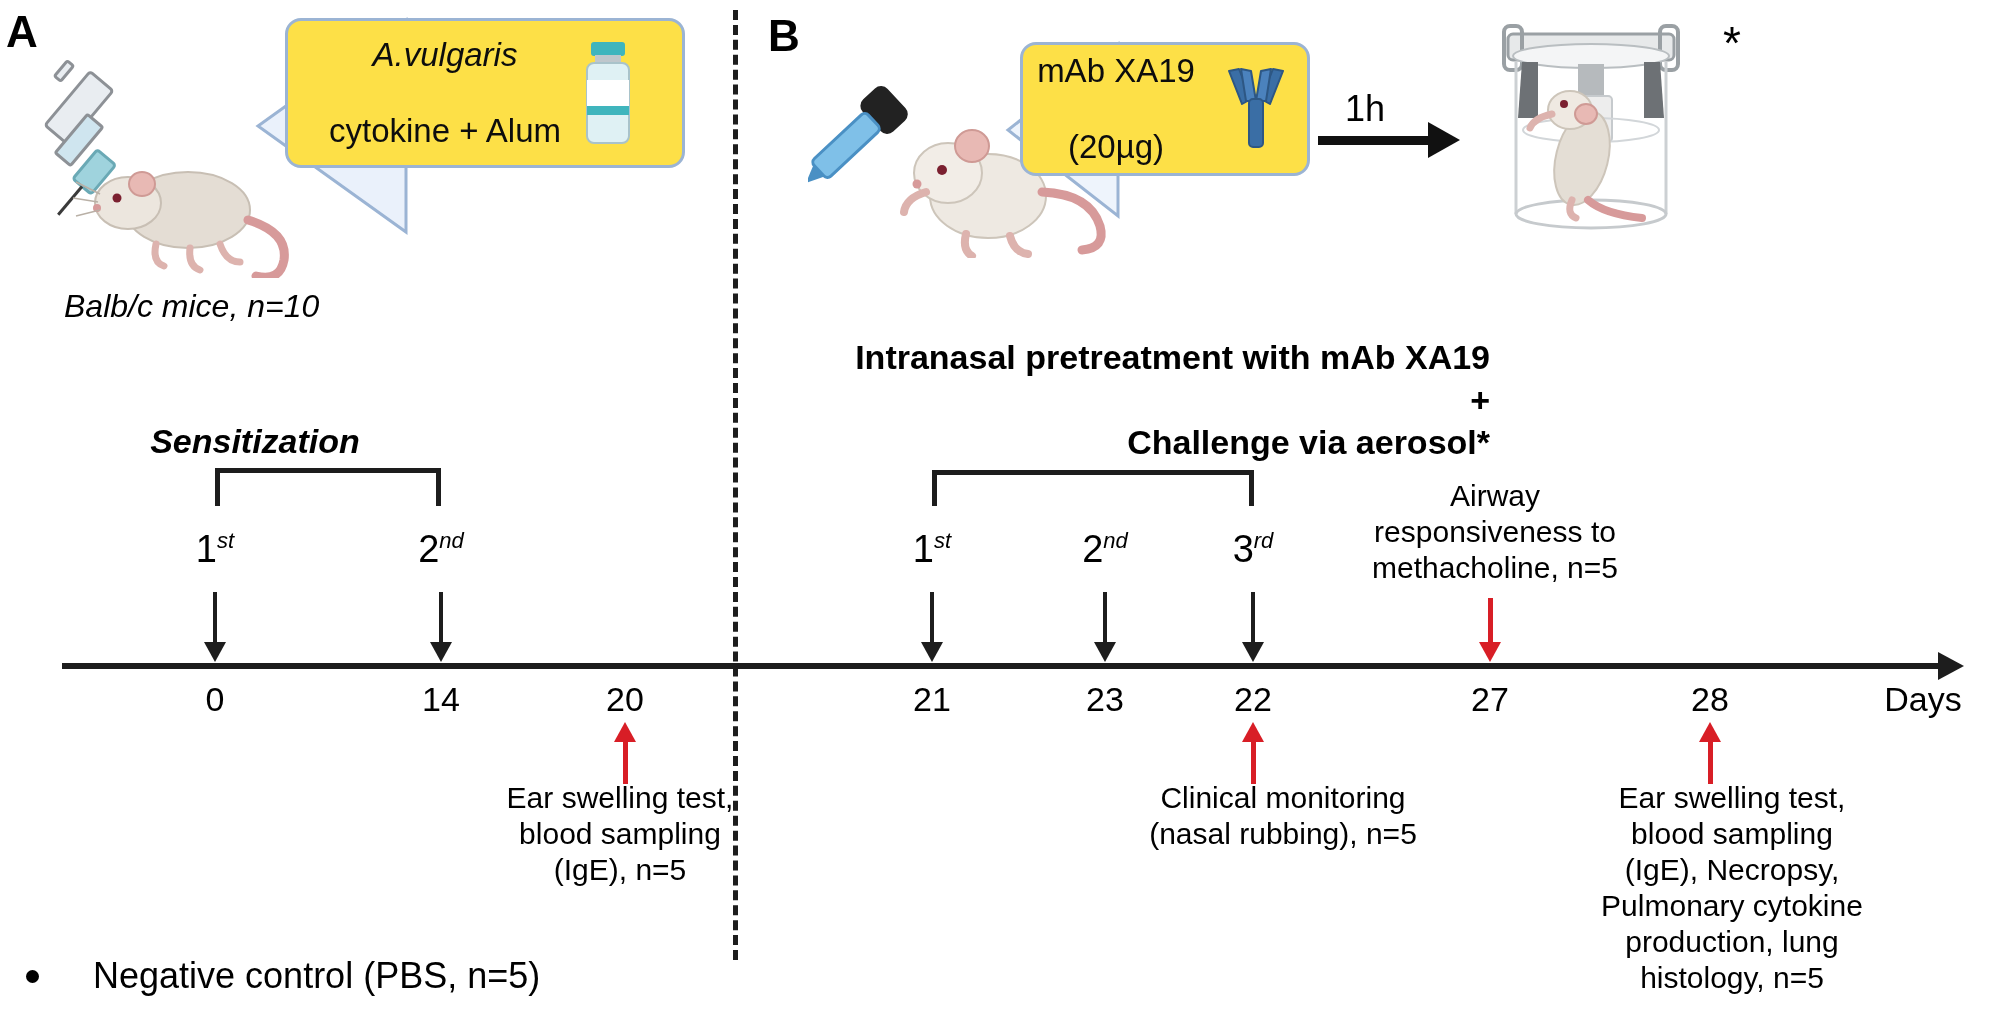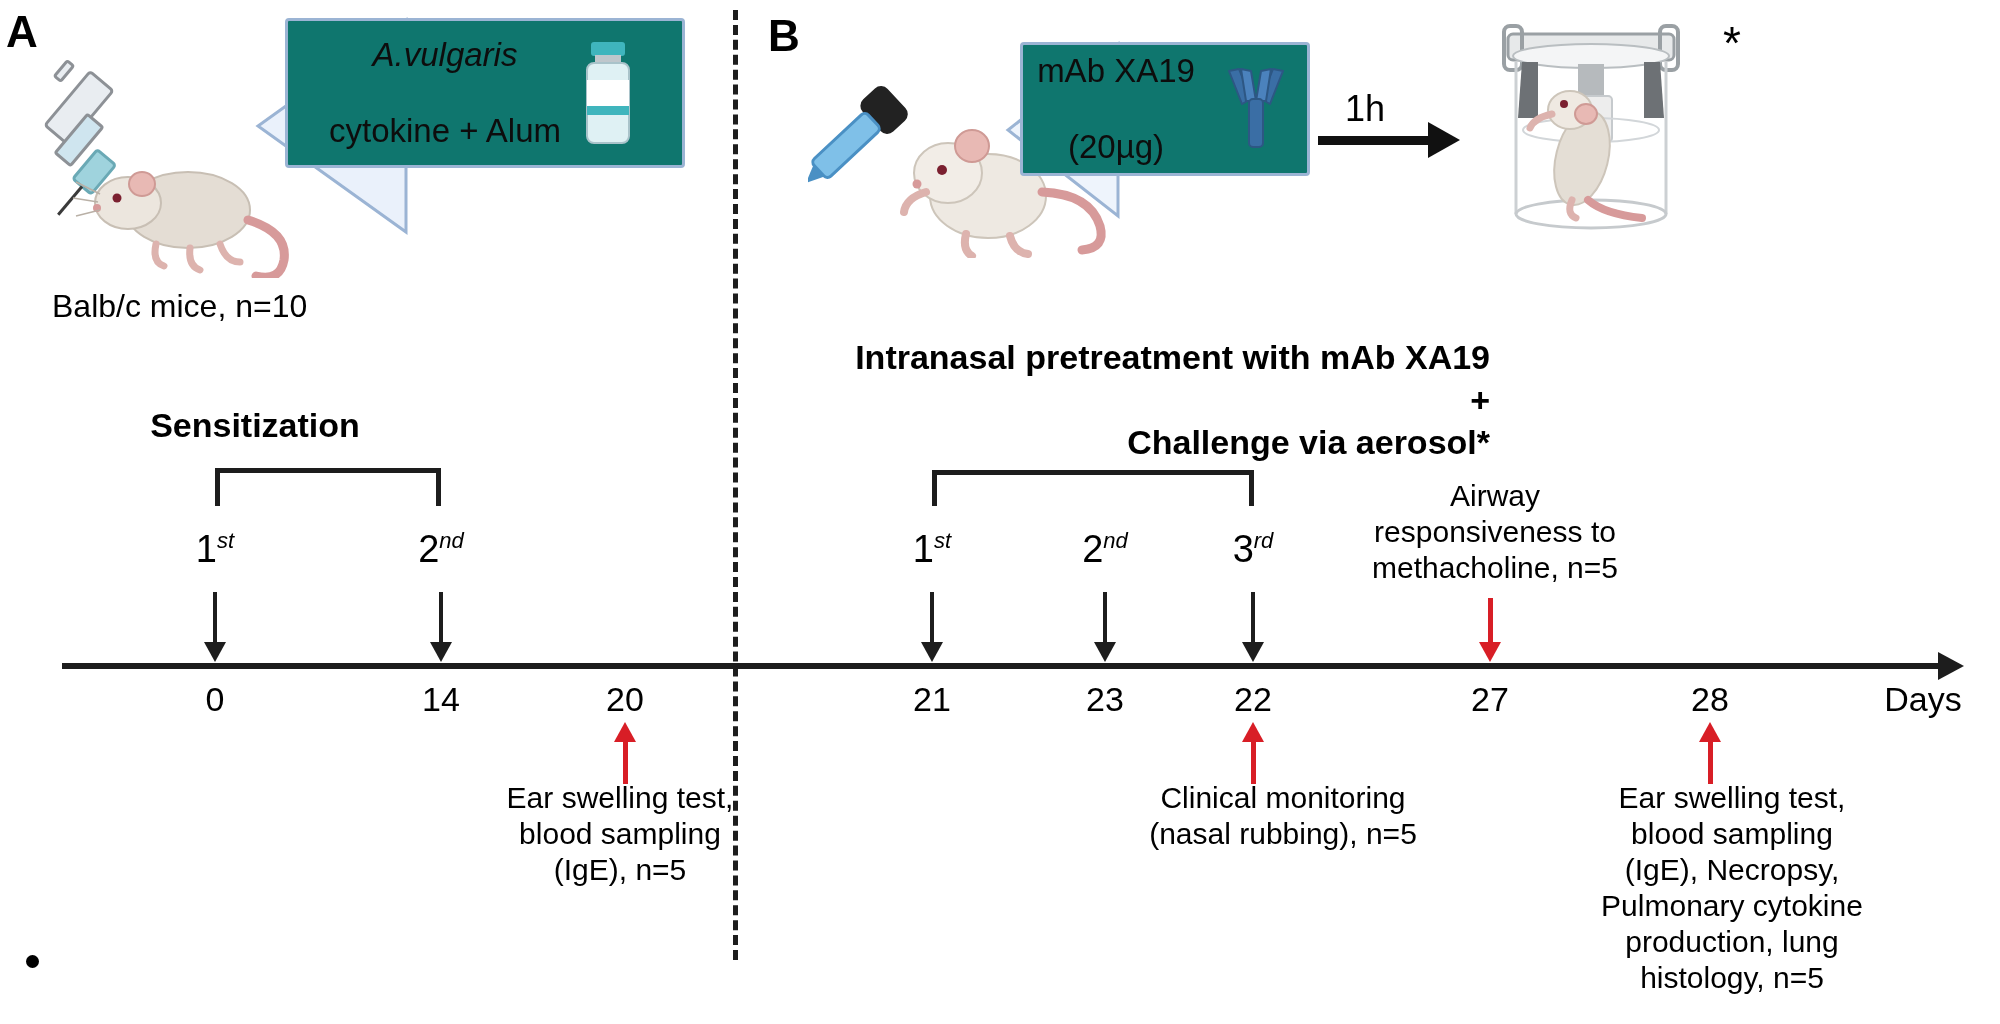--- a/index.html
+++ b/index.html
@@ -25,23 +25,23 @@
     line-height: 1;
     letter-spacing: -0.5px;
   }
   .divider {
     border-left: 5px dashed #1d1d1d;
     height: 950px;
   }
   
   .callout-box {
     box-sizing: border-box;
-    background: #0f766e;
+    background: #fde047;
     border: 3px solid #9bb4d4;
-    border-radius: 4px;
+    border-radius: 16px;
     display: flex;
     align-items: center;
     justify-content: center;
   }
   .callout-text {
     text-align: center;
     line-height: 1.16;
     font-size: 33px;
     color: #0d0d0d;
     white-space: pre-line;
@@ -188,23 +188,23 @@
       <svg width="66" height="110" viewBox="0 0 66 110">
         <rect x="16" y="4" width="34" height="14" rx="3" fill="#3fb5bd"></rect>
         <rect x="20" y="17" width="26" height="9" fill="#bfc7cc"></rect>
         <rect x="12" y="25" width="42" height="80" rx="7" fill="#dff1f4" stroke="#a9c3ca" stroke-width="2"></rect>
         <rect x="12" y="42" width="42" height="30" fill="#ffffff"></rect>
         <rect x="12" y="68" width="42" height="9" fill="#3fb5bd"></rect>
       </svg>
     </div>
   </div>
 
-  <div class="abs subject-label" style="left:52px; top:288px;">Balb/c mice, n=10</div>
-
-  <div class="abs group-title" style="left:95px; top:404px; width:320px;">Sensitization</div>
+  <div class="abs subject-label" style="left:64px; top:288px;font-style:italic;">Balb/c mice, n=10</div>
+
+  <div class="abs group-title" style="left:95px; top:420px; width:320px;font-style:italic;">Sensitization</div>
   <div class="abs bracket" style="left:215px; top:468px; width:226px; height:38px;"></div>
 
   <div class="abs ordinal" style="left:215px; top:530px;">
     <span>1<sup>st</sup></span>
   </div>
   <div class="abs ordinal" style="left:441px; top:530px;">
     <span>2<sup>nd</sup></span>
   </div>
 
   <div class="abs down-arrow" style="left:204px; top:592px;">
@@ -362,15 +362,16 @@
   </div>
   <div class="abs caption" style="left:1592px; top:780px; width:280px;">Ear swelling test,
 blood sampling
 (IgE), Necropsy,
 Pulmonary cytokine
 production,  lung
 histology, n=5</div>
 
   <div class="abs footer-bullet" style="left:26px; top:955px;">
     <span class="dot"></span>
+    <span>Negative control (PBS, n=5)</span>
   </div>
 
 </div>
 
 </body></html>

